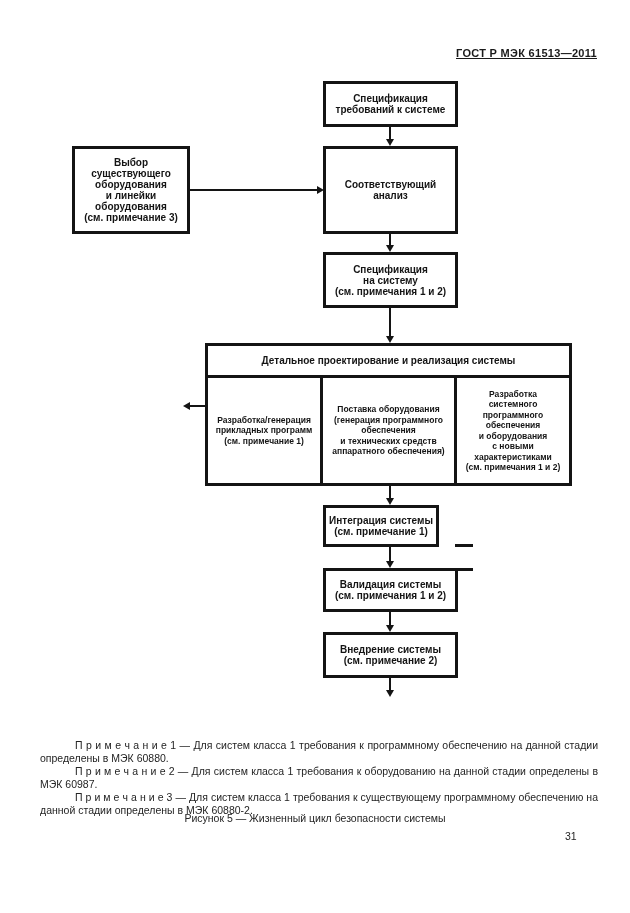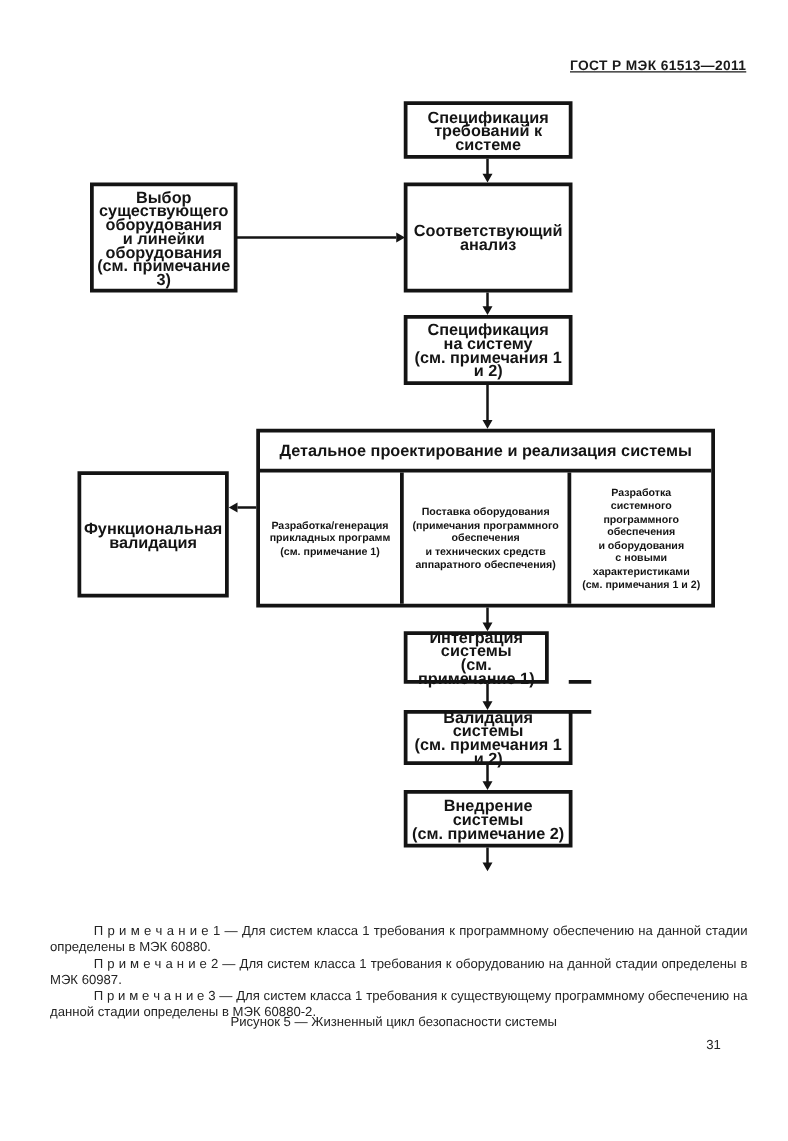--- a/index.html
+++ b/index.html
@@ -10,21 +10,21 @@
   .hdr{
     position:absolute;top:47px;right:33px;font-size:11px;font-weight:bold;
     letter-spacing:0.3px;color:#1a1a1a;text-decoration:underline;
   }
   
   .fbox{
     position:absolute;box-sizing:border-box;border:3px solid #141414;background:#fff;
     display:flex;align-items:center;justify-content:center;text-align:center;
   }
   .btxt{
-    white-space:pre-line;font-weight:bold;font-size:13px;line-height:11px;color:#141414;
+    white-space:pre-line;font-weight:bold;font-size:10px;line-height:11px;color:#141414;
     padding:1px 2px;
   }
   .btxt.sm{font-size:8.5px;line-height:10.5px;}
   
   .big{flex-direction:column;align-items:stretch;justify-content:flex-start;padding:0;}
   .big-header{
     height:29px;border-bottom:3px solid #141414;display:flex;align-items:center;justify-content:center;
   }
   .big-cells{flex:1;display:flex;align-items:stretch;}
   .cell{display:flex;align-items:center;justify-content:center;text-align:center;}
@@ -95,42 +95,38 @@
       <span class="btxt">Детальное проектирование и реализация системы</span>
     </div>
     <div class="big-cells">
       <div class="cell c1">
         <span class="btxt sm">Разработка/генерация
 прикладных программ
 (см. примечание 1)</span>
       </div>
       <div class="cell c2">
         <span class="btxt sm">Поставка оборудования
-(примечания программного
+(генерация программного
 обеспечения
 и технических средств
 аппаратного обеспечения)</span>
       </div>
       <div class="cell c3">
         <span class="btxt sm">Разработка
 системного
 программного
 обеспечения
 и оборудования
 с новыми
 характеристиками
 (см. примечания 1 и 2)</span>
       </div>
     </div>
   </div>
 
-  <div class="fbox" style="left:62px;top:377px;width:121px;height:101px">
-    <span class="btxt">Функциональная
-валидация</span>
-  </div>
 
   <div class="fbox" style="left:323px;top:505px;width:116px;height:42px">
     <span class="btxt">Интеграция системы
 (см. примечание 1)</span>
   </div>
 
   <div class="fbox" style="left:323px;top:568px;width:135px;height:44px">
     <span class="btxt">Валидация системы
 (см. примечания 1 и 2)</span>
   </div>

